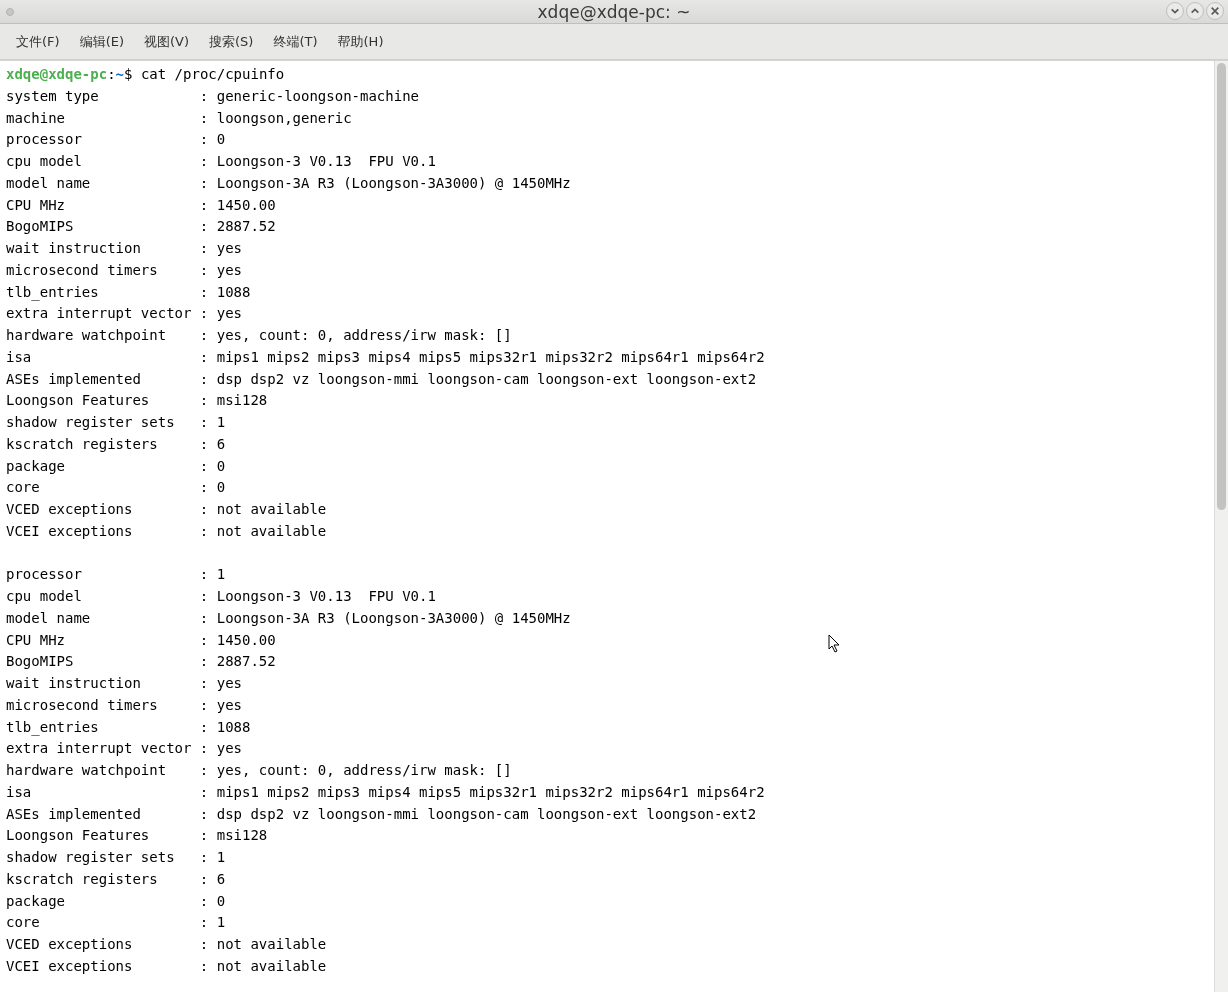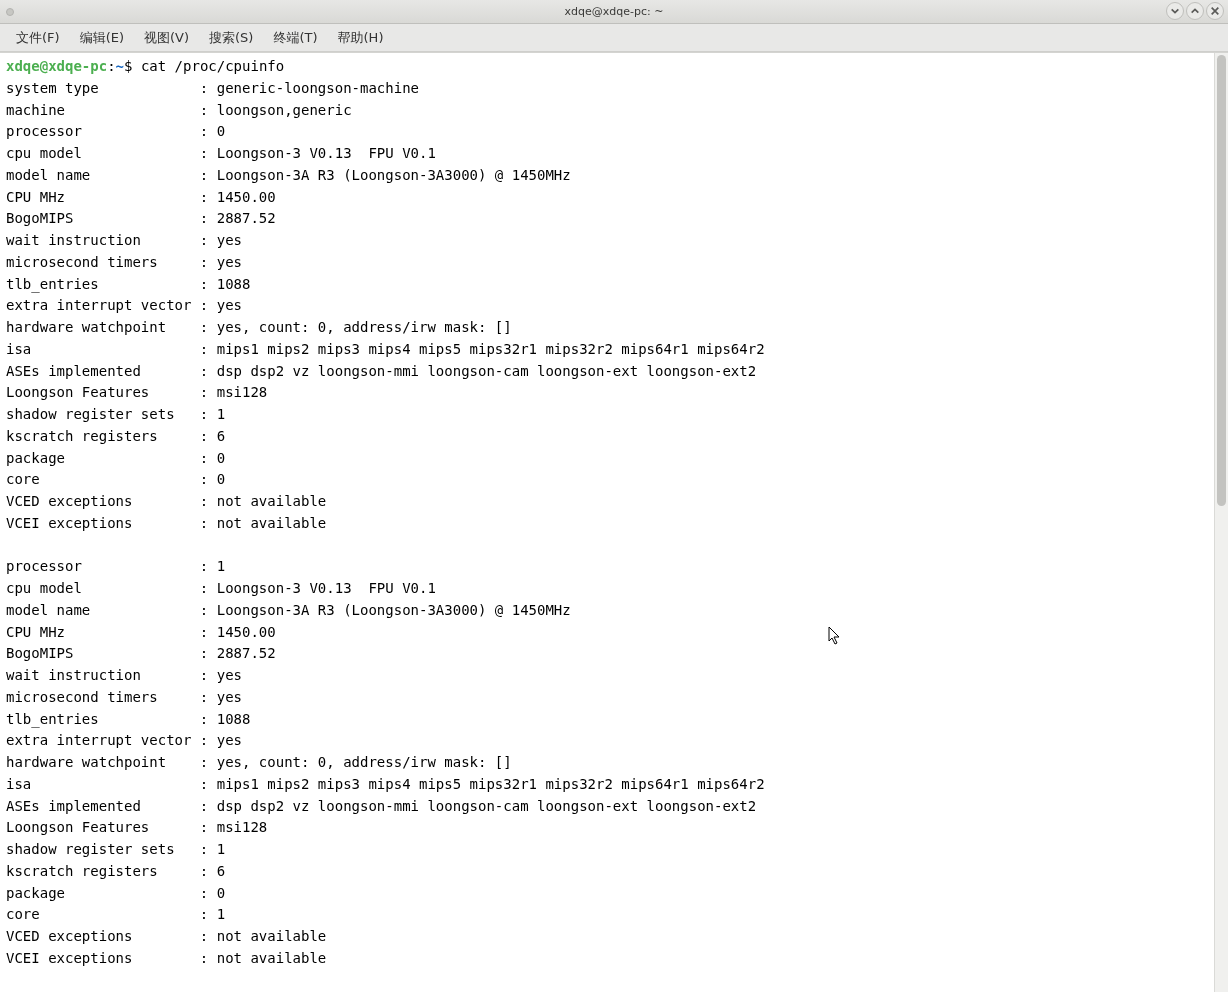--- a/index.html
+++ b/index.html
@@ -14,21 +14,21 @@
     width: 1228px; height: 992px;
     display: flex; flex-direction: column;
     background: #e8e8e7;
   }
   .titlebar {
     height: 24px;
     background: linear-gradient(#e7e7e5, #d9d9d6);
     border-bottom: 1px solid #bfbfbc;
     display: flex; align-items: center;
     position: relative;
-    font-size: 11px;
+    font-size: 17px;
     color: #3a3a38;
   }
   .titlebar .dot {
     width: 8px; height: 8px; border-radius: 50%;
     background: #c7c7c3; margin-left: 6px;
     border: 1px solid #b3b3b0;
   }
   .titlebar .title {
     position: absolute; left: 0; right: 0; text-align: center;
     pointer-events: none;
@@ -38,21 +38,21 @@
     display: flex; gap: 2px;
   }
   .titlebar .ctl {
     width: 18px; height: 18px; border-radius: 50%;
     background: #eaeae8; border: 1px solid #bfbfbc;
     display: flex; align-items: center; justify-content: center;
     cursor: pointer;
   }
   .titlebar .ctl svg { width: 10px; height: 10px; stroke: #5a5a58; stroke-width: 2; fill: none; }
   .menubar {
-    height: 28px;
+    height: 36px;
     background: #e8e8e7;
     border-bottom: 1px solid #cfcfcc;
     display: flex; align-items: center;
     padding: 0 6px;
     font-size: 13px;
     color: #333;
   }
   .menubar .menu-item {
     padding: 2px 10px;
     cursor: pointer;

